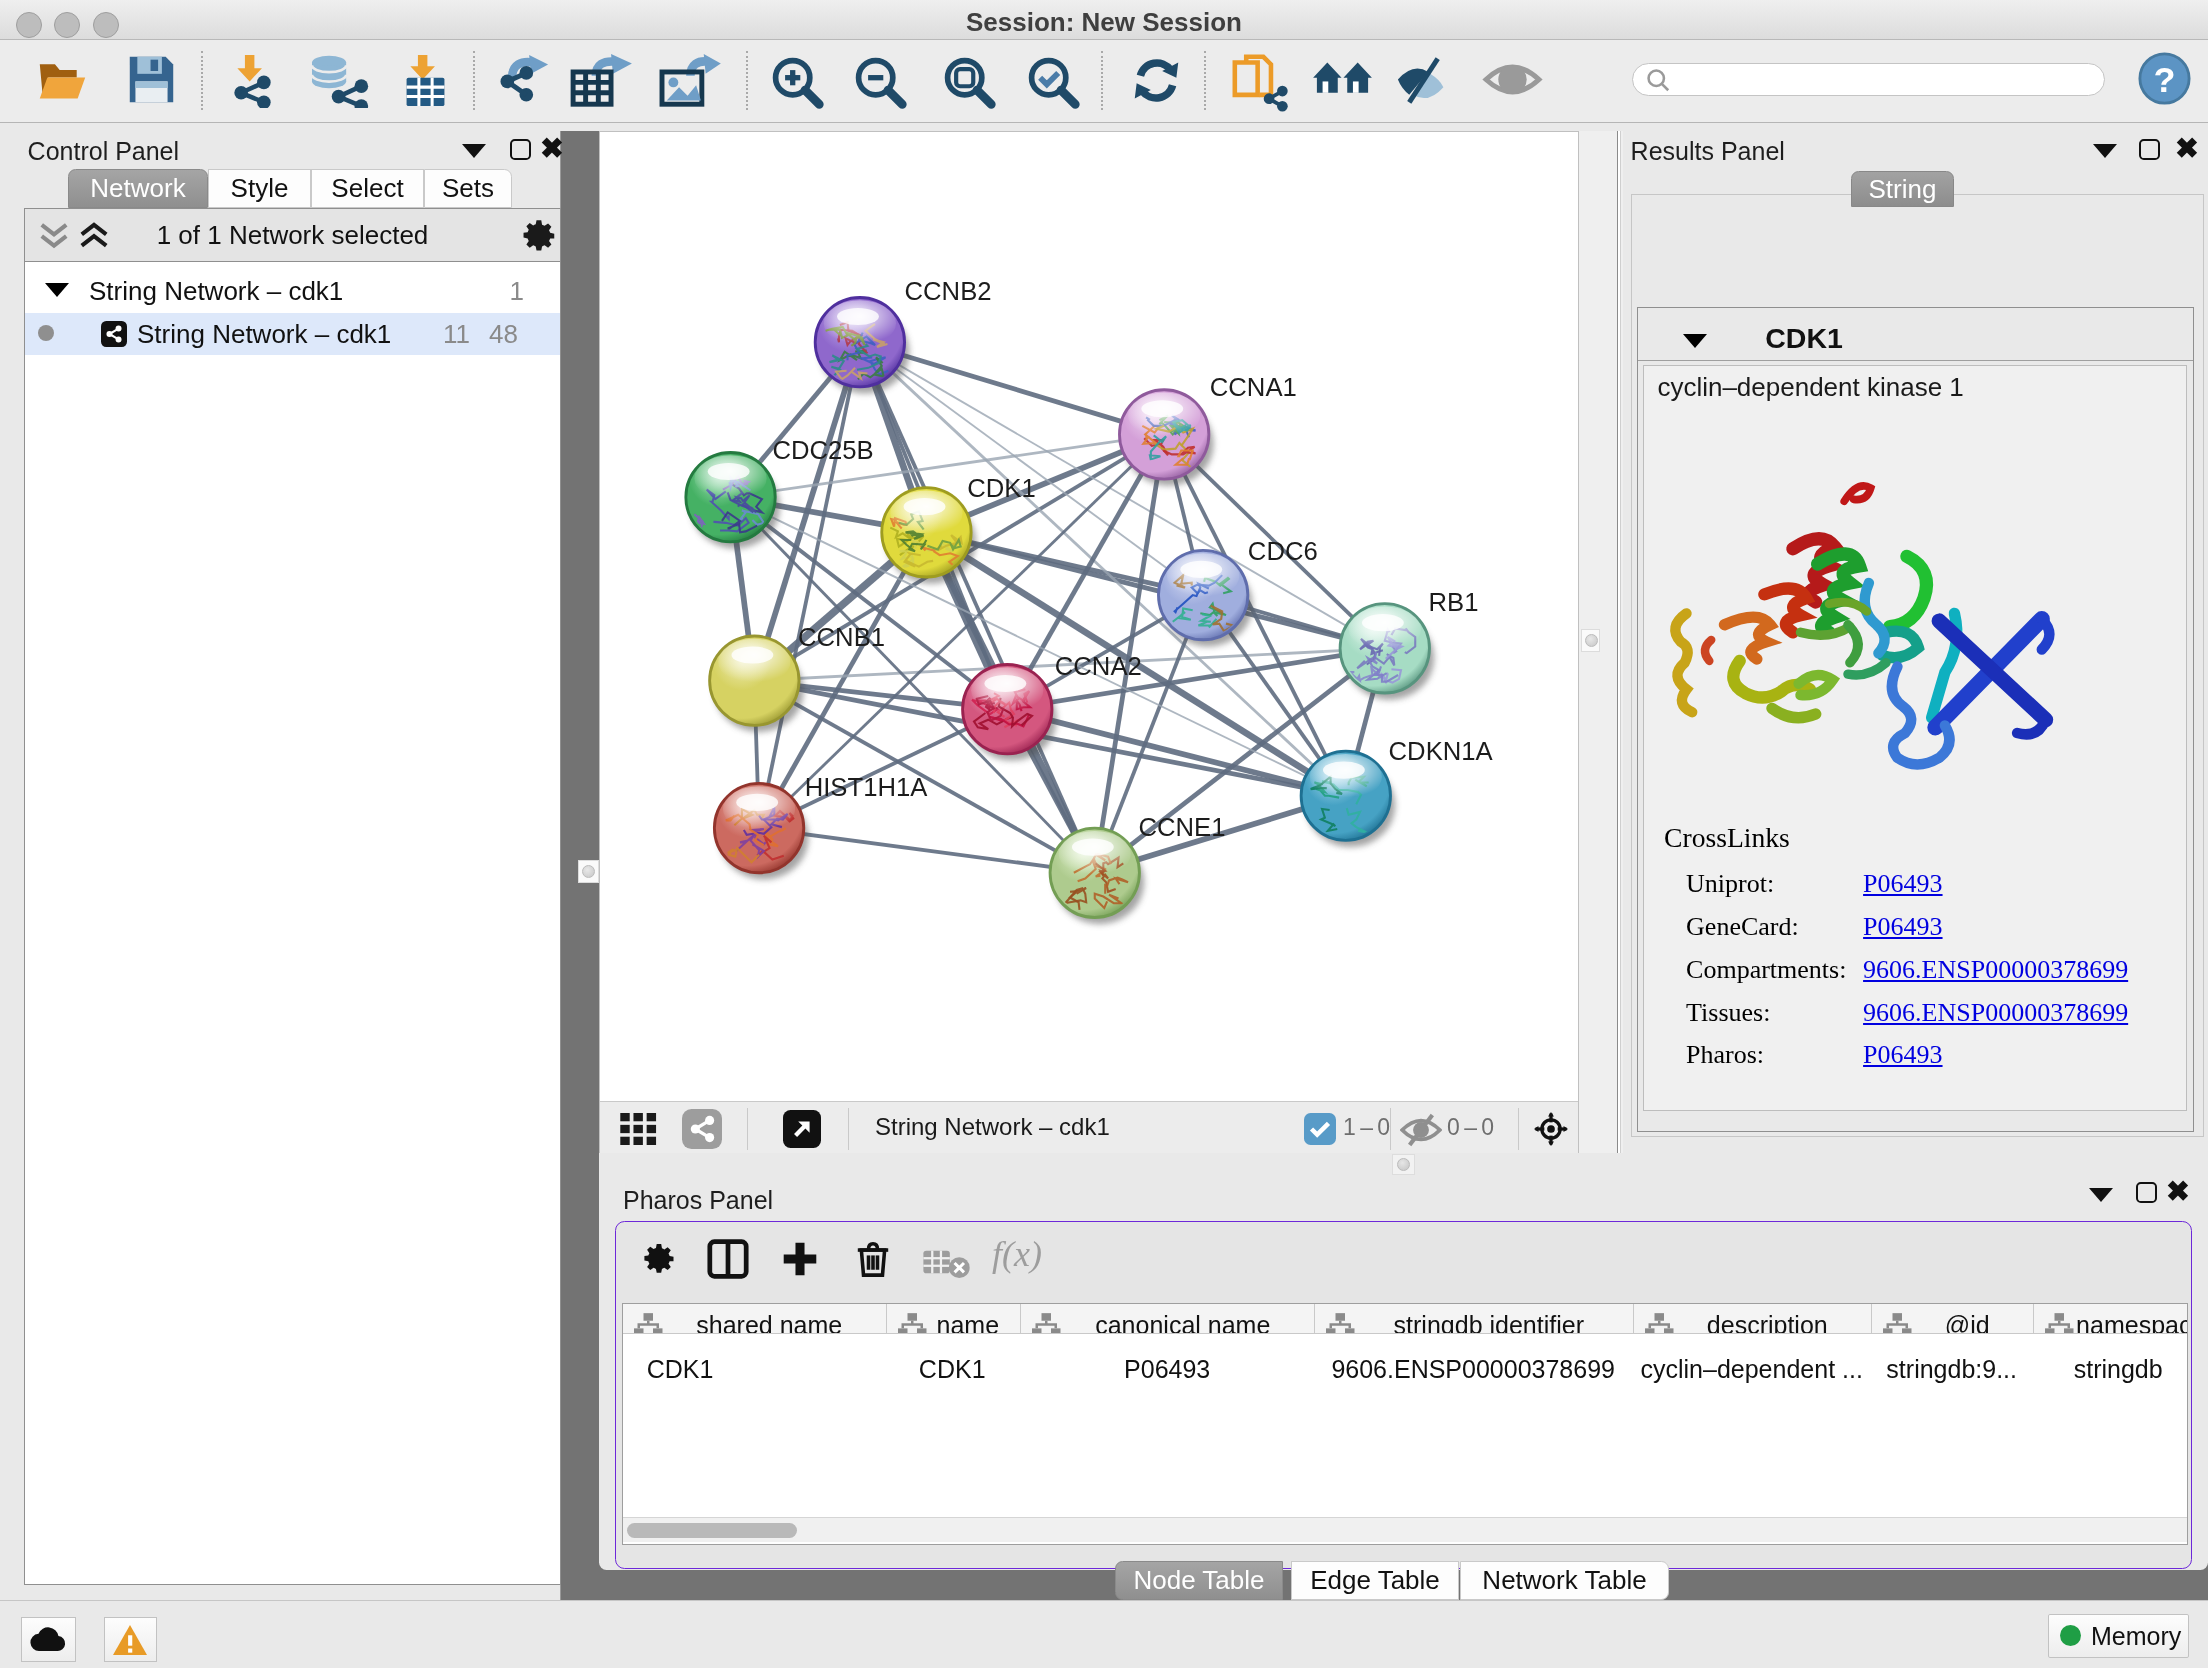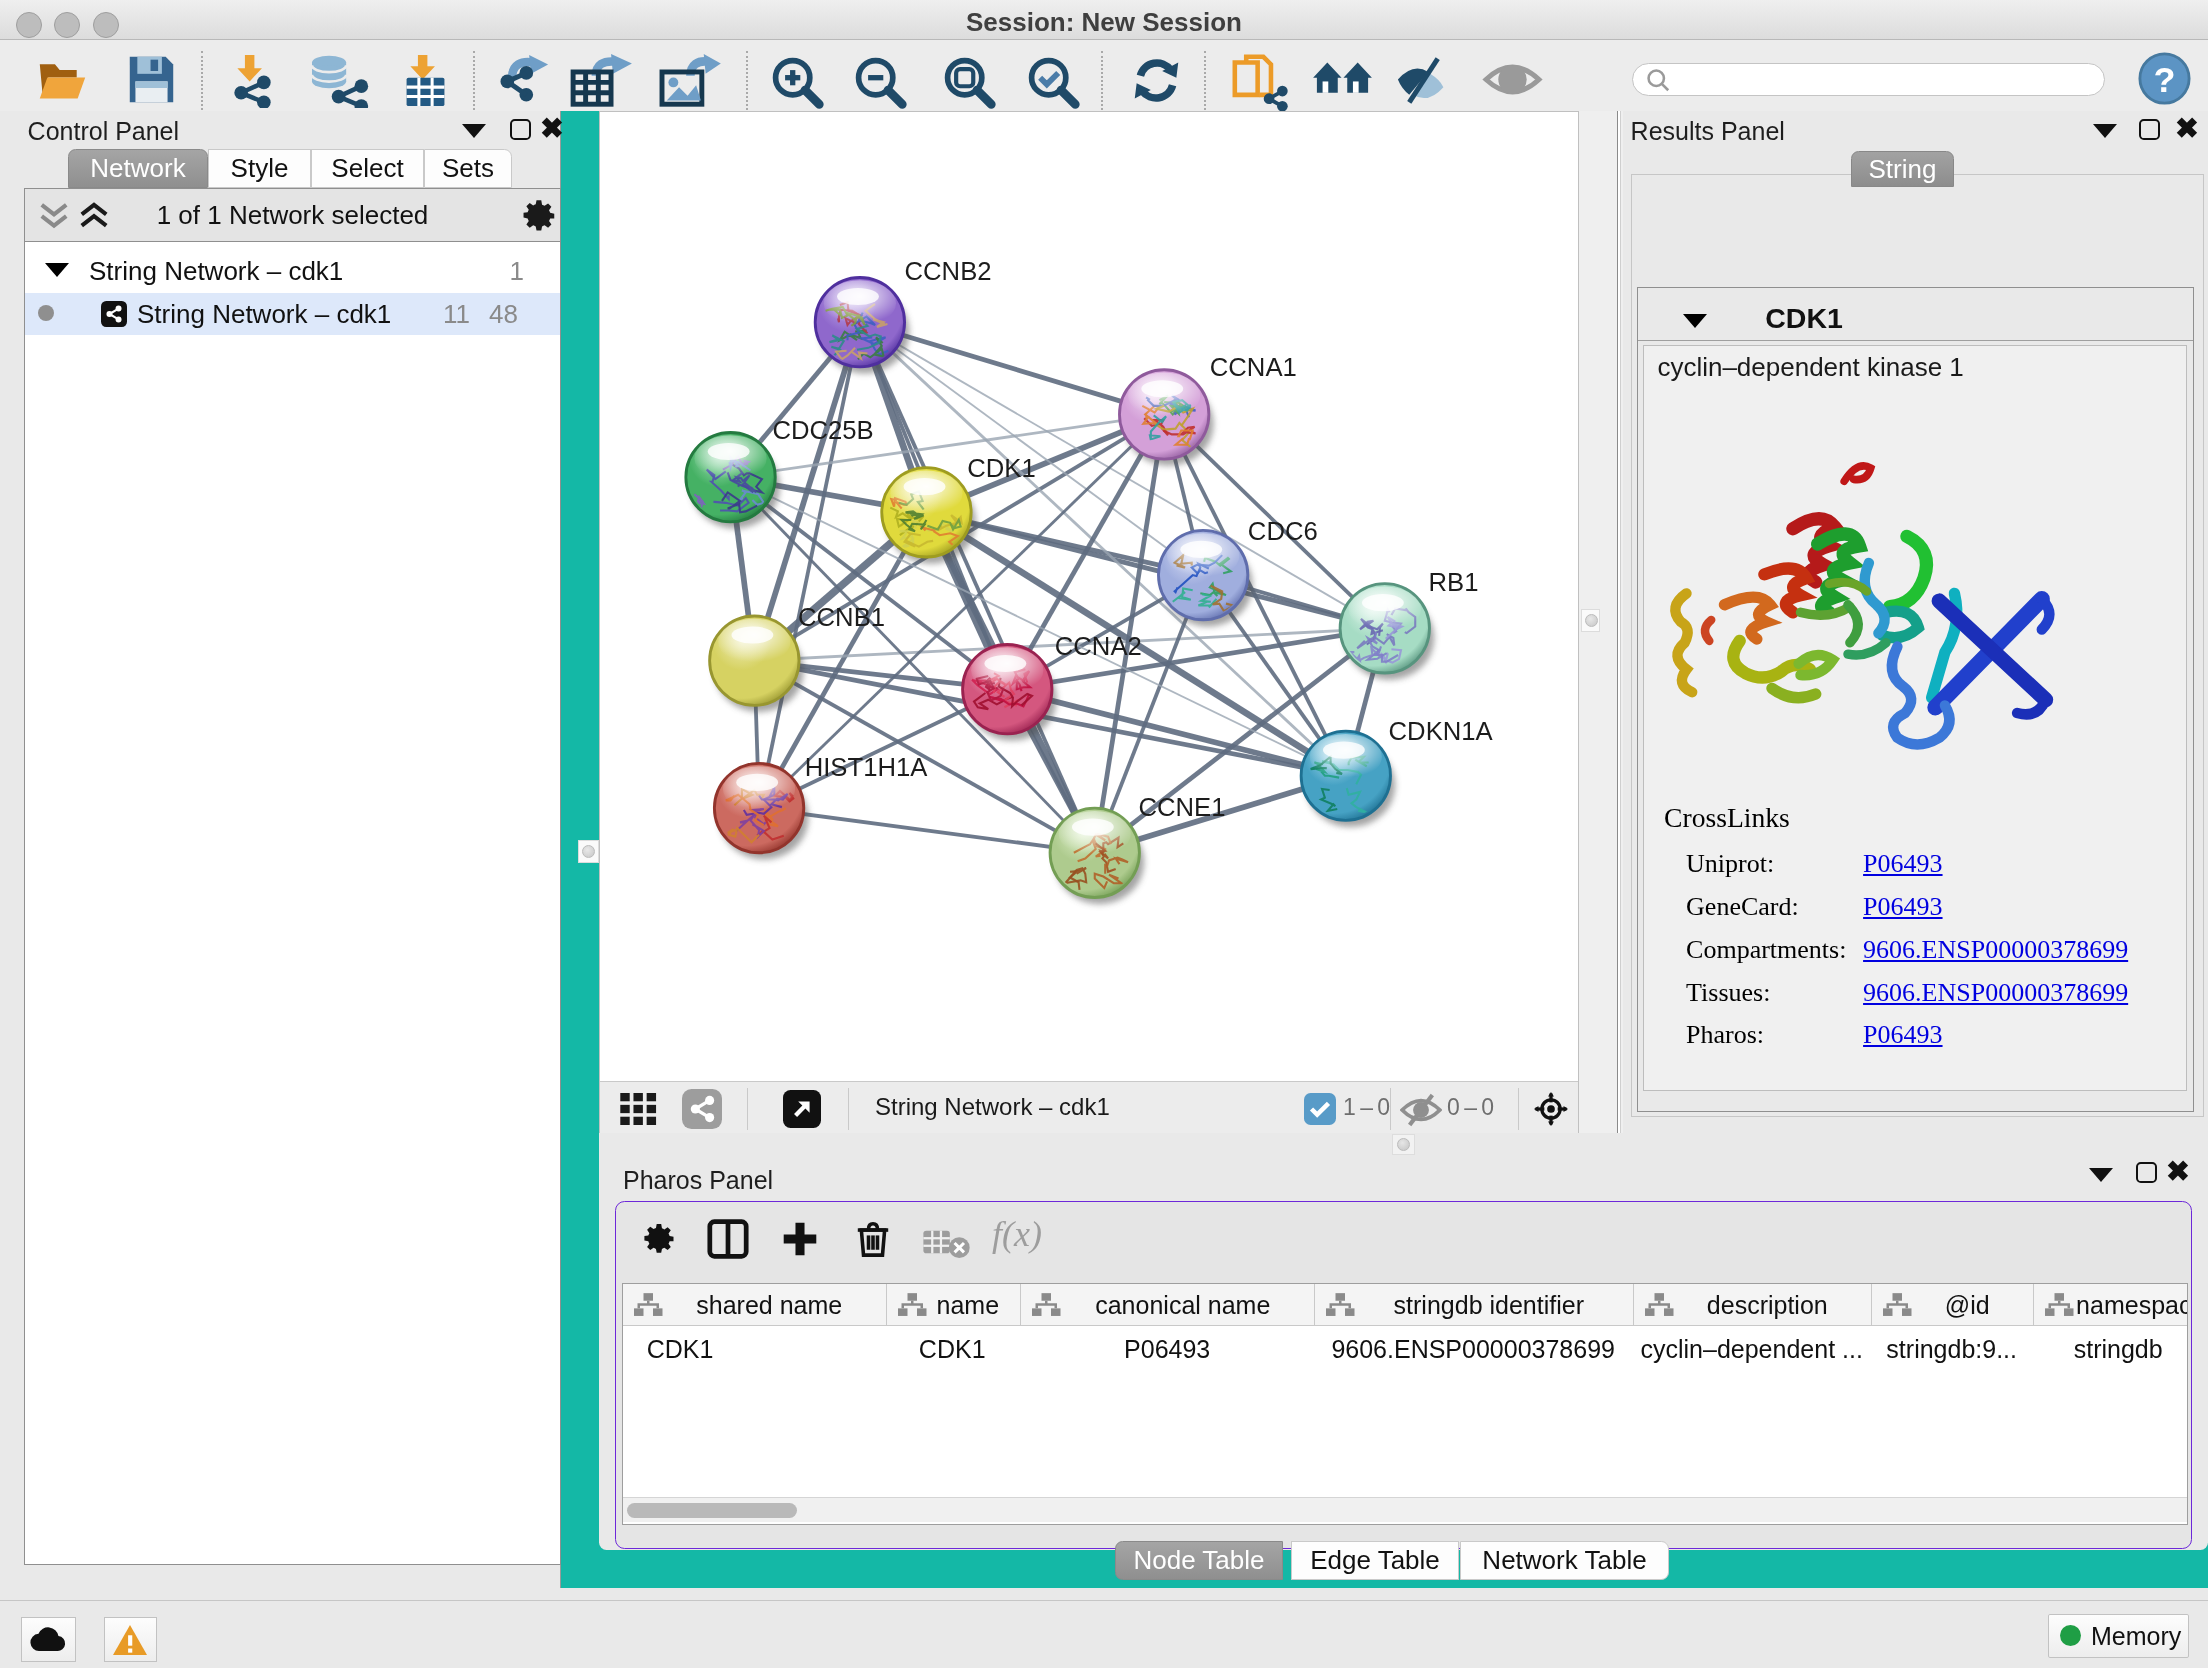--- a/index.html
+++ b/index.html
@@ -4,21 +4,21 @@
 *{margin:0;padding:0;box-sizing:border-box}
 html,body{width:2208px;height:1668px;overflow:hidden;font-family:"Liberation Sans",sans-serif;background:#e9e9e9}
 .abs{position:absolute}
 #titlebar{position:absolute;left:0;top:0;width:2208px;height:40px;background:linear-gradient(#efefef,#dcdcdc);border-bottom:1px solid #b8b8b8}
 .tl{position:absolute;top:12.4px;width:26px;height:26px;border-radius:50%;background:#bdbdbd;border:1px solid #9e9e9e}
 #wtitle{position:absolute;top:6.7px;left:0;width:100%;text-align:center;font-size:26px;font-weight:bold;color:#3f3f3f}
 #toolbar{position:absolute;left:0;top:40px;width:2208px;height:83px;background:#ececec;border-bottom:1px solid #b5b5b5}
 .tsep{position:absolute;top:11.4px;height:59px;width:0;border-left:2.9px dotted #a9a9a9}
 .ticon{position:absolute;top:13.3px}
 #searchbox{position:absolute;left:1632px;top:23px;width:473px;height:33px;background:#fff;border:1.9px solid #c4c4c4;border-radius:17px}
-#panelarea{position:absolute;left:0;top:111px;width:2208px;height:1477px;background:#14b8a6}
+#panelarea{position:absolute;left:0;top:131px;width:2208px;height:1477px;background:#737373}
 .phead{font-size:25px;color:#1e1e1e}
 .tri{width:0;height:0;border-left:12.4px solid transparent;border-right:12.4px solid transparent;border-top:14.3px solid #111}
 .maxi{width:21px;height:21px;border:2.9px solid #111;border-radius:4.8px}
 .closex{font-size:28.5px;font-weight:bold;color:#111;line-height:21px}
 .tab{position:absolute;height:39px;background:#fdfdfd;border:1px solid #c9c9c9;font-size:26px;color:#111;text-align:center;line-height:37px}
 .tabsel{background:linear-gradient(#a5a5a5,#8f8f8f);color:#fff;border-radius:7.6px 7.6px 0 0;border:1px solid #8a8a8a}
 #ctrlpanel{position:absolute;left:0;top:0;width:561px;height:1477px;background:#e9e9e9;border-right:1.9px solid #9a9a9a}
 #cp-tree{position:absolute;left:24px;top:130px;width:537px;height:1324px;background:#fff;border:1.9px solid #8f8f8f}
 #netpanel{position:absolute;left:599px;top:0;width:980px;height:1022px;background:#fff;border:1px solid #c0c0c0}
 #netfoot{position:absolute;left:0;top:969px;width:978px;height:52px;background:#ececec;border-top:1px solid #c9c9c9}
@@ -762,21 +762,21 @@
             <line x1="0" y1="7" x2="14" y2="7"></line>
             <line x1="0" y1="11" x2="14" y2="11"></line>
             <line x1="4.7" y1="3" x2="4.7" y2="15"></line>
             <line x1="9.3" y1="3" x2="9.3" y2="15"></line>
           </g>
           <circle cx="19" cy="12" r="5.5" fill="#9d9d9d"></circle>
           <path d="M16.5 9.5 l5 5 m0 -5 l-5 5" stroke="#fff" stroke-width="1.6"></path>
         </svg>
   <div style="position:absolute;left:376px;top:11.4px;font-size:36px;color:#9d9d9d;font-style:italic;font-family:'Liberation Serif',serif">f(x)</div>
   <div style="position:absolute;left:5.7px;top:81px;width:1566px;height:242px;background:#fff;border:1.9px solid #9e9e9e">
-   <div style="position:absolute;left:0;top:0;width:100%;height:42px;background:#f4f4f4;border-bottom:1.9px solid #c9c9c9;font-size:25px;color:#111;overflow:hidden">
+   <div style="position:absolute;left:0;top:0;width:100%;height:30px;background:#f4f4f4;border-bottom:1.9px solid #c9c9c9;font-size:25px;color:#111;overflow:hidden">
     <div style="position:absolute;left:0px;top:0;width:263px;height:42px;">
               <svg width="28.5" height="25" viewBox="0 0 15 13" style="position:absolute;left:11.4px;top:8.6px">
                 <g fill="#8a8a8a">
                   <rect x="5" y="0" width="5" height="4"></rect>
                   <rect x="0" y="8" width="5" height="4"></rect>
                   <rect x="10" y="8" width="5" height="4"></rect>
                 </g>
                 <path d="M7.5 4 v2 M2.5 8 v-2 h10 v2" stroke="#8a8a8a" stroke-width="1.3" fill="none"></path>
               </svg>
               <div style="position:absolute;left:34px;right:3.8px;top:6.7px;text-align:center;white-space:nowrap;overflow:hidden">shared name</div>

